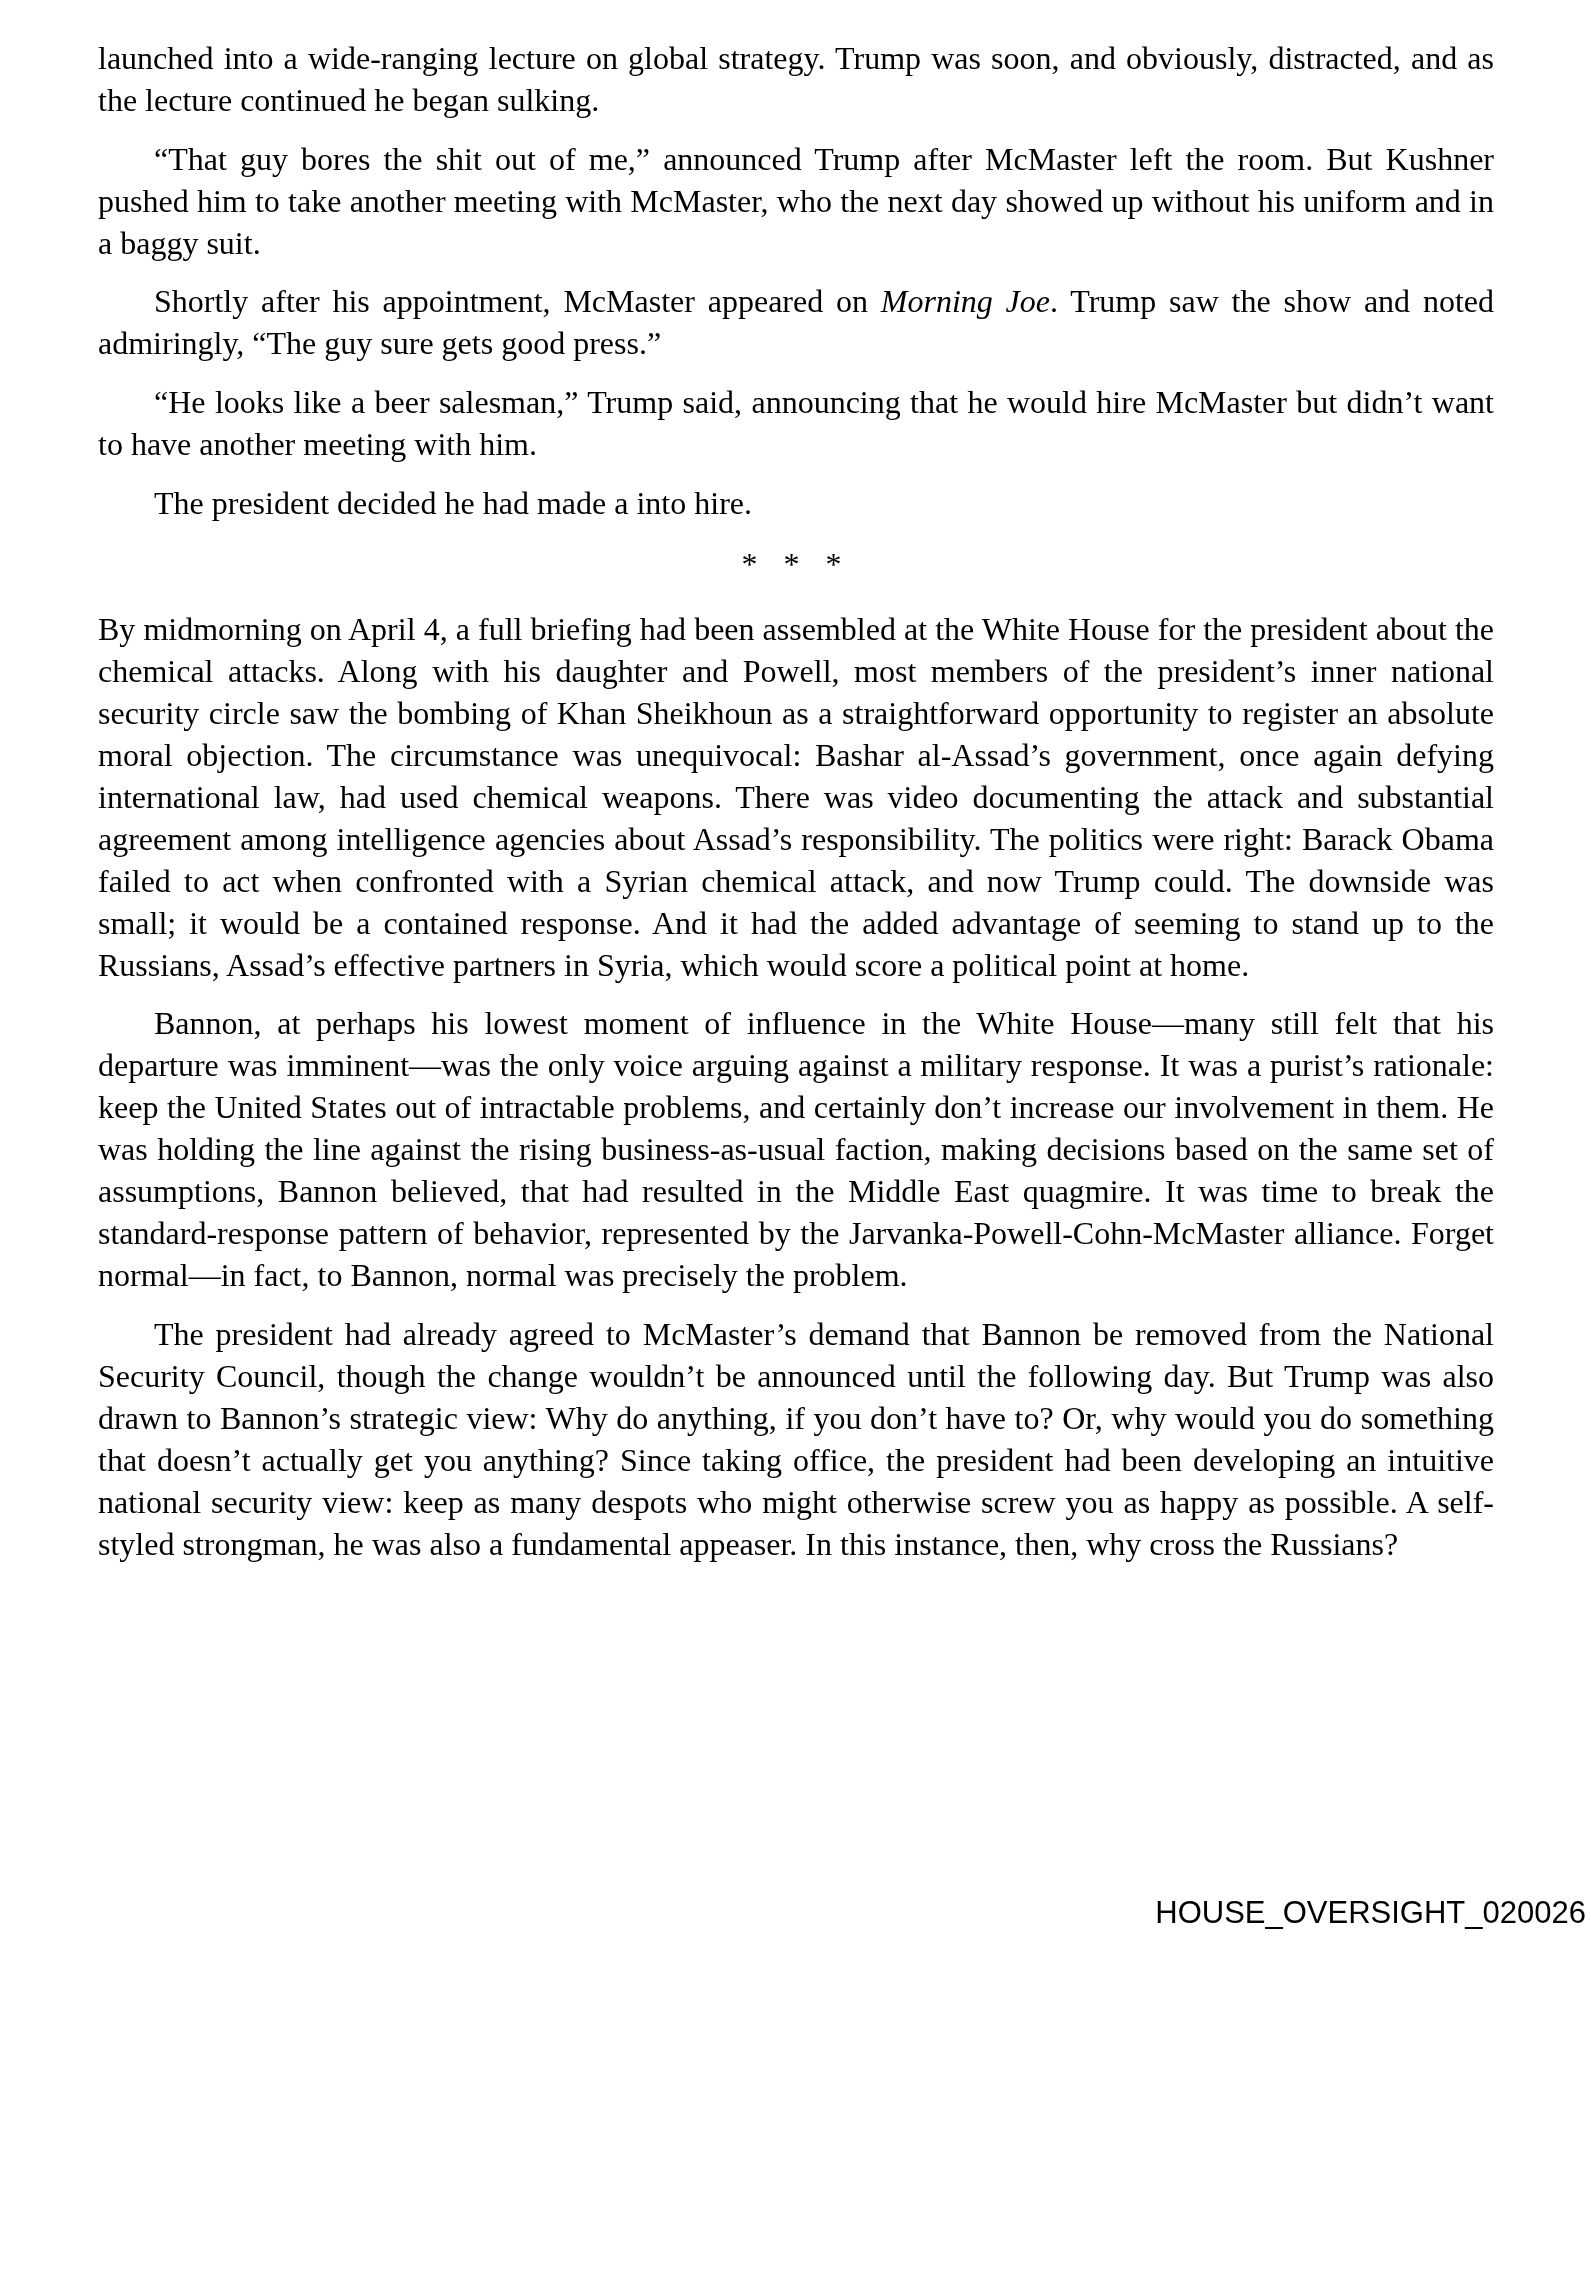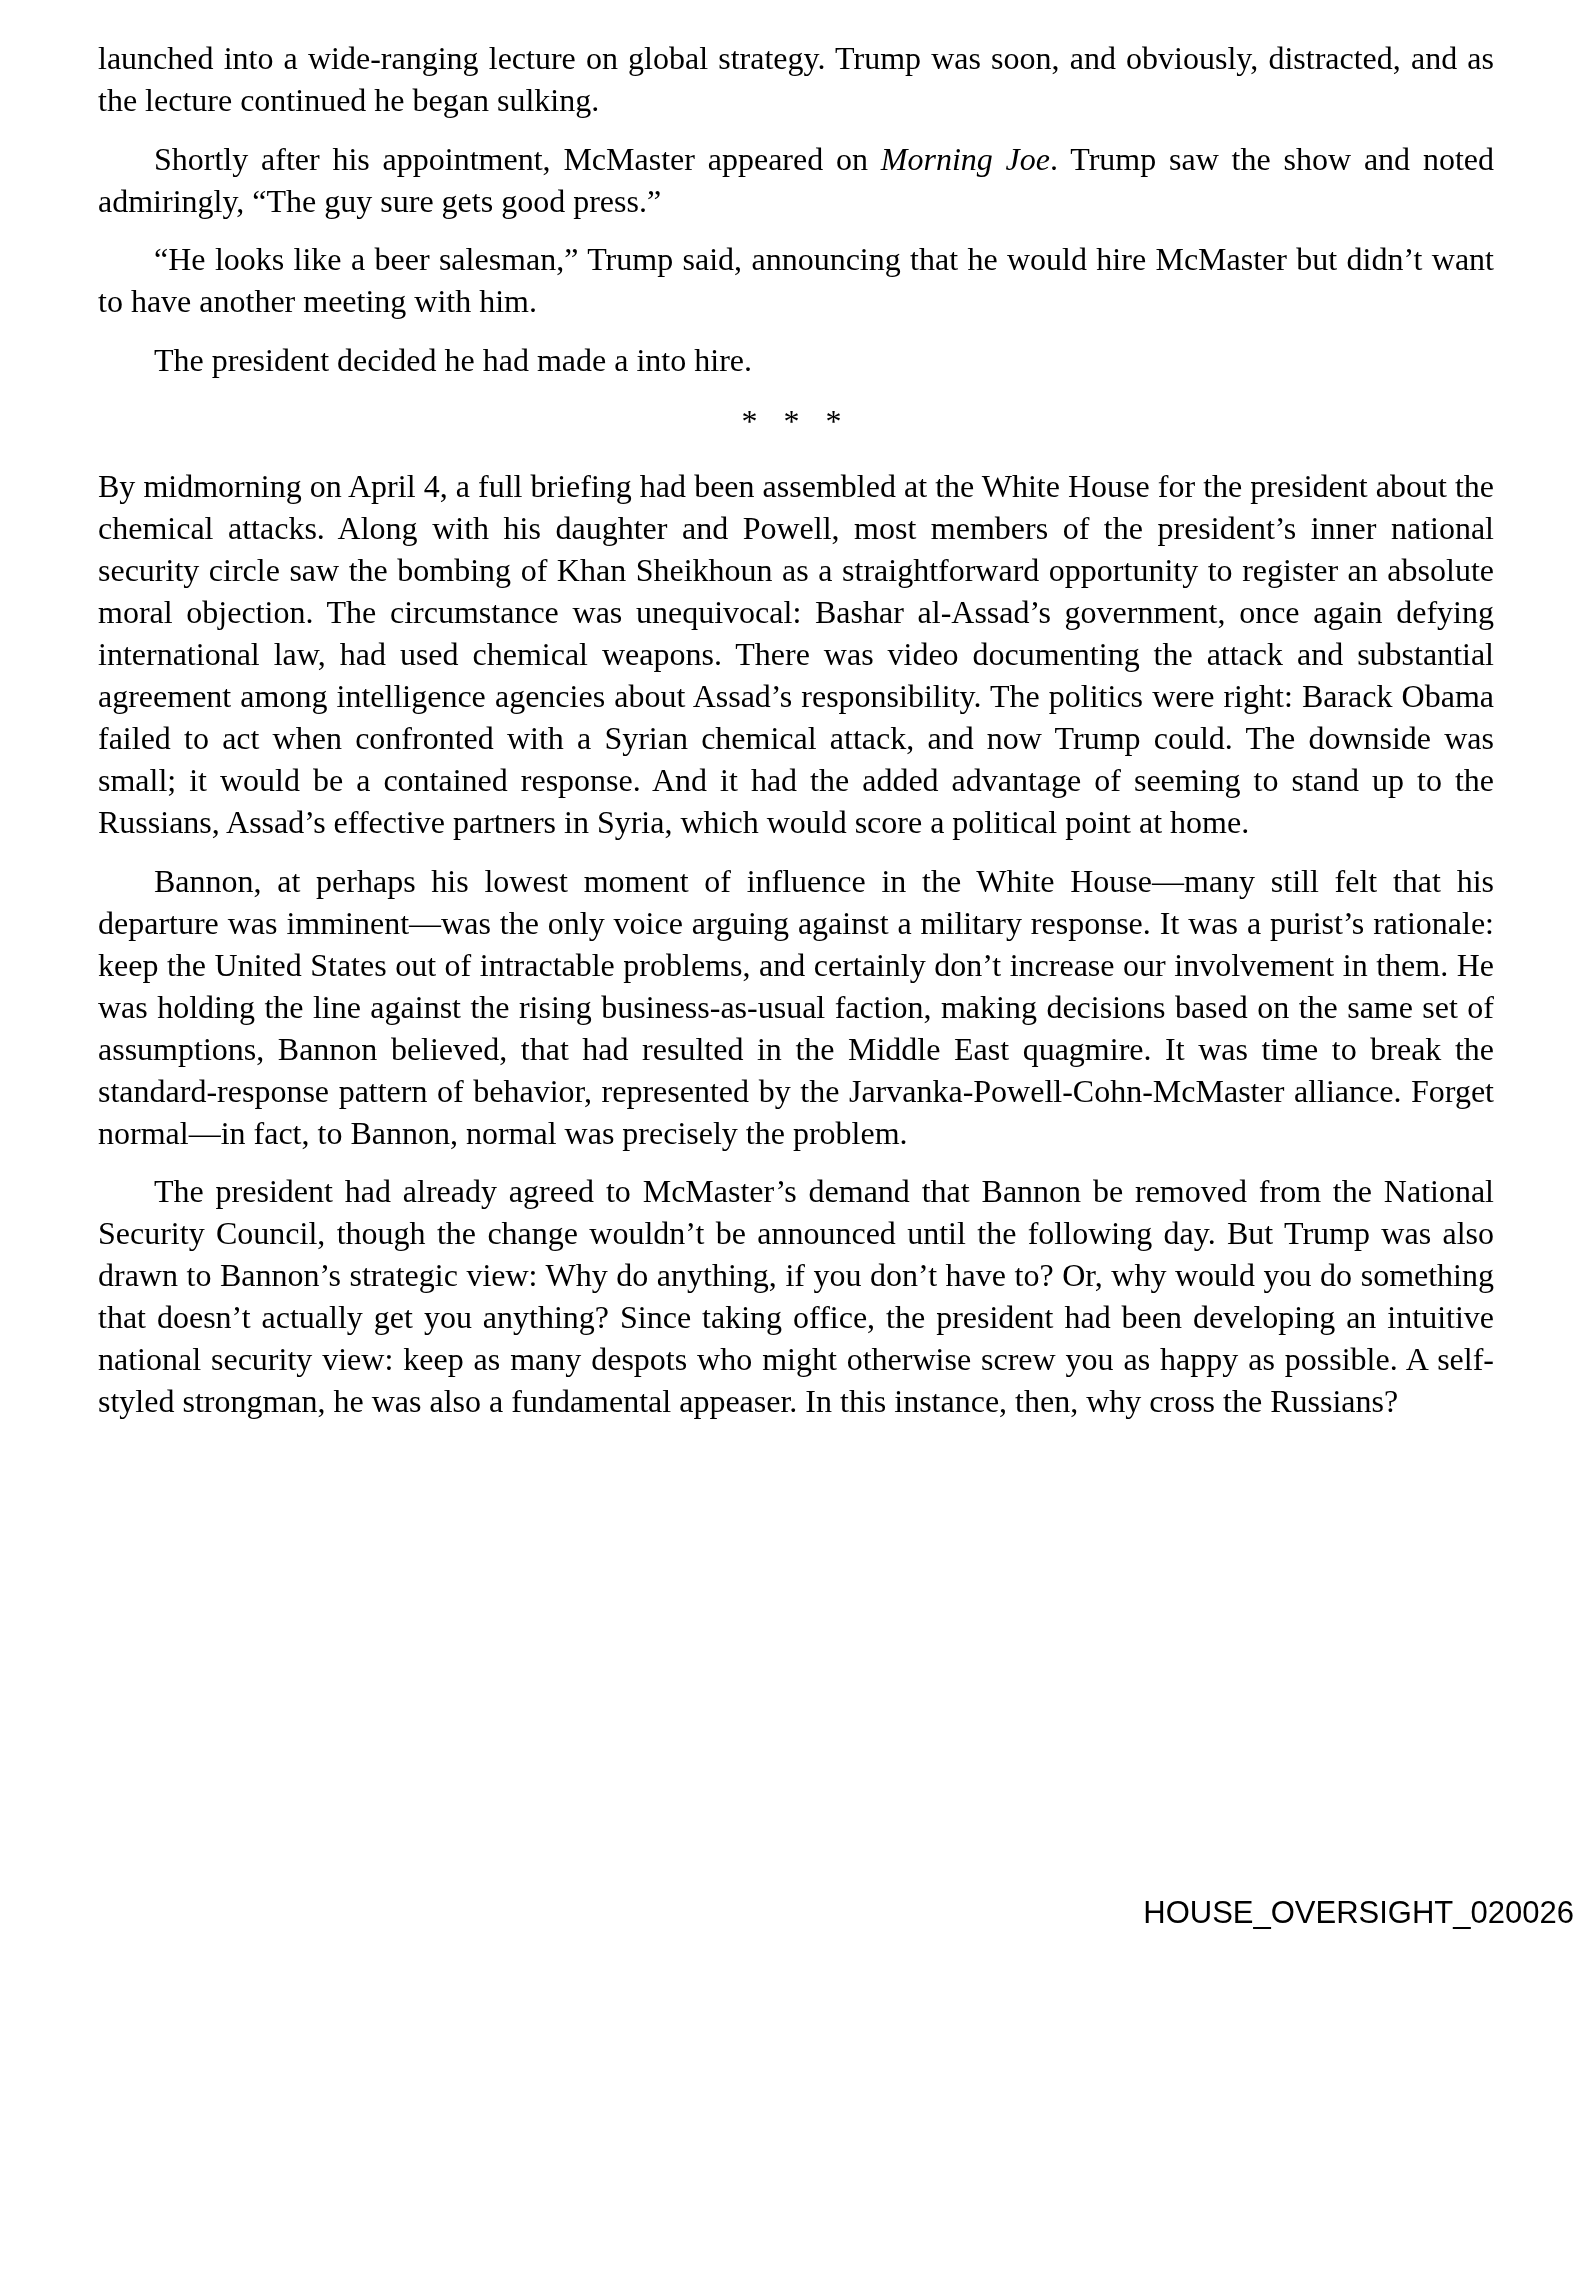--- a/index.html
+++ b/index.html
@@ -38,34 +38,35 @@
   }
   .section-break {
     font-size: 32px;
     line-height: 42px;
     text-align: center;
     letter-spacing: 9px;
     margin: 19px 0 23px 0;
   }
   .footer {
     position: absolute;
-    right: 18px;
+    right: 6px;
     bottom: 5.1px;
     font-family: "Liberation Sans", "DejaVu Sans", sans-serif;
     font-size: 31px;
     color: #000000;
     white-space: nowrap;
   }
 </style>
 </head>
 <body>
 
 <div class="page">
   <div class="content">
       <p class="para"><span>launched into a wide-ranging lecture on global strategy. Trump was soon, and obviously, distracted, and as the lecture continued he began sulking.</span></p>
+      <p class="para indent"><span>“That guy bores the shit out of me,” announced Trump after McMaster left the room. But Kushner pushed him to take another meeting with McMaster, who the next day showed up without his uniform and in a baggy suit.</span></p>
       <p class="para indent"><span>Shortly after his appointment, McMaster appeared on </span><span class="it">Morning Joe</span><span>. Trump saw the show and noted admiringly, “The guy sure gets good press.”</span></p>
       <p class="para indent"><span>“He looks like a beer salesman,” Trump said, announcing that he would hire McMaster but didn’t want to have another meeting with him.</span></p>
       <p class="para indent"><span>The president decided he had made a into hire.</span></p>
       <div class="section-break">* * *</div>
       <p class="para"><span>By midmorning on April 4, a full briefing had been assembled at the White House for the president about the chemical attacks. Along with his daughter and Powell, most members of the president’s inner national security circle saw the bombing of Khan Sheikhoun as a straightforward opportunity to register an absolute moral objection. The circumstance was unequivocal: Bashar al-Assad’s government, once again defying international law, had used chemical weapons. There was video documenting the attack and substantial agreement among intelligence agencies about Assad’s responsibility. The politics were right: Barack Obama failed to act when confronted with a Syrian chemical attack, and now Trump could. The downside was small; it would be a contained response. And it had the added advantage of seeming to stand up to the Russians, Assad’s effective partners in Syria, which would score a political point at home.</span></p>
       <p class="para indent"><span>Bannon, at perhaps his lowest moment of influence in the White House—many still felt that his departure was imminent—was the only voice arguing against a military response. It was a purist’s rationale: keep the United States out of intractable problems, and certainly don’t increase our involvement in them. He was holding the line against the rising business-as-usual faction, making decisions based on the same set of assumptions, Bannon believed, that had resulted in the Middle East quagmire. It was time to break the standard-response pattern of behavior, represented by the Jarvanka-Powell-Cohn-McMaster alliance. Forget normal—in fact, to Bannon, normal was precisely the problem.</span></p>
       <p class="para indent"><span>The president had already agreed to McMaster’s demand that Bannon be removed from the National Security Council, though the change wouldn’t be announced until the following day. But Trump was also drawn to Bannon’s strategic view: Why do anything, if you don’t have to? Or, why would you do something that doesn’t actually get you anything? Since taking office, the president had been developing an intuitive national security view: keep as many despots who might otherwise screw you as happy as possible. A self-styled strongman, he was also a fundamental appeaser. In this instance, then, why cross the Russians?</span></p>
     </div>
   <div class="footer">HOUSE_OVERSIGHT_020026</div>
 </div>

